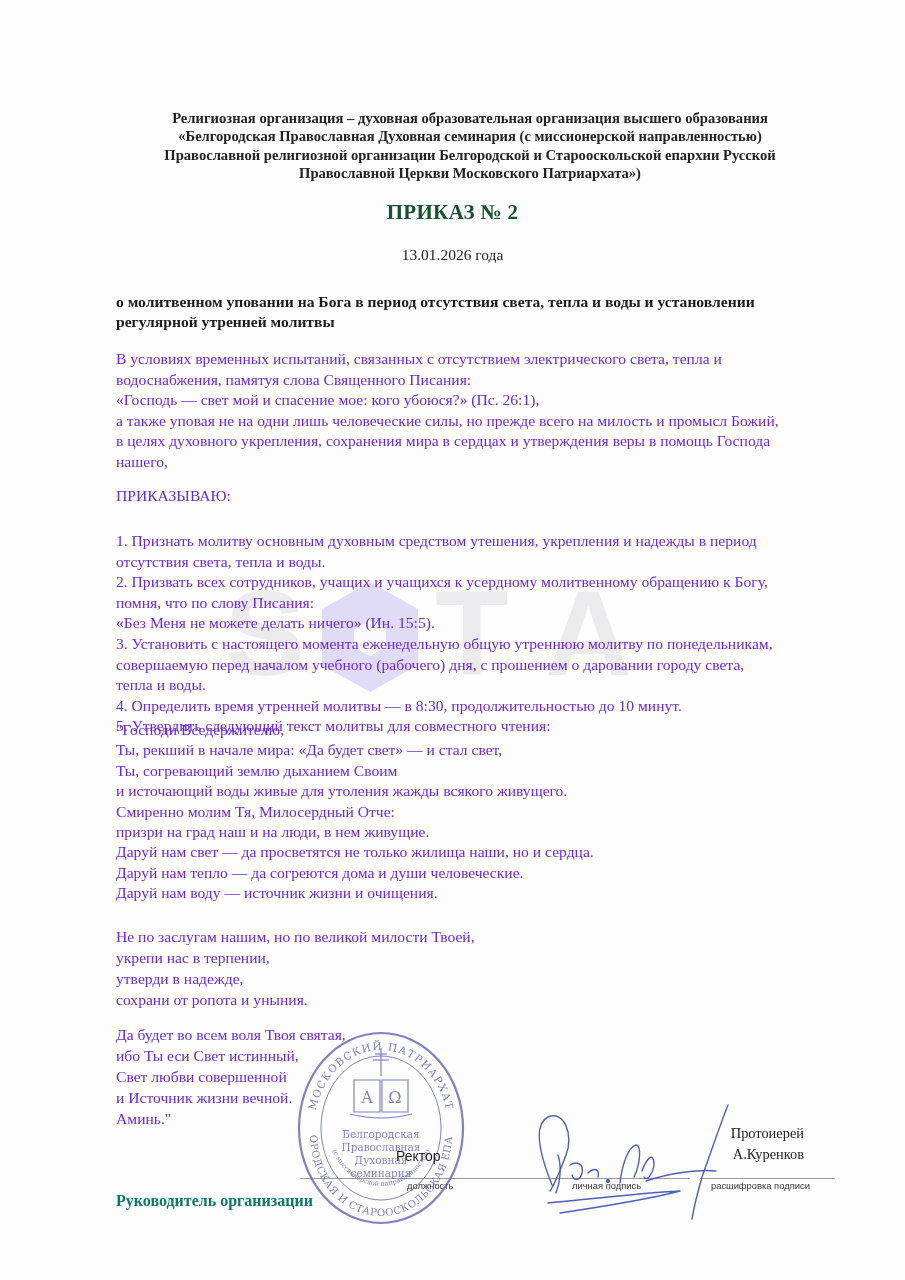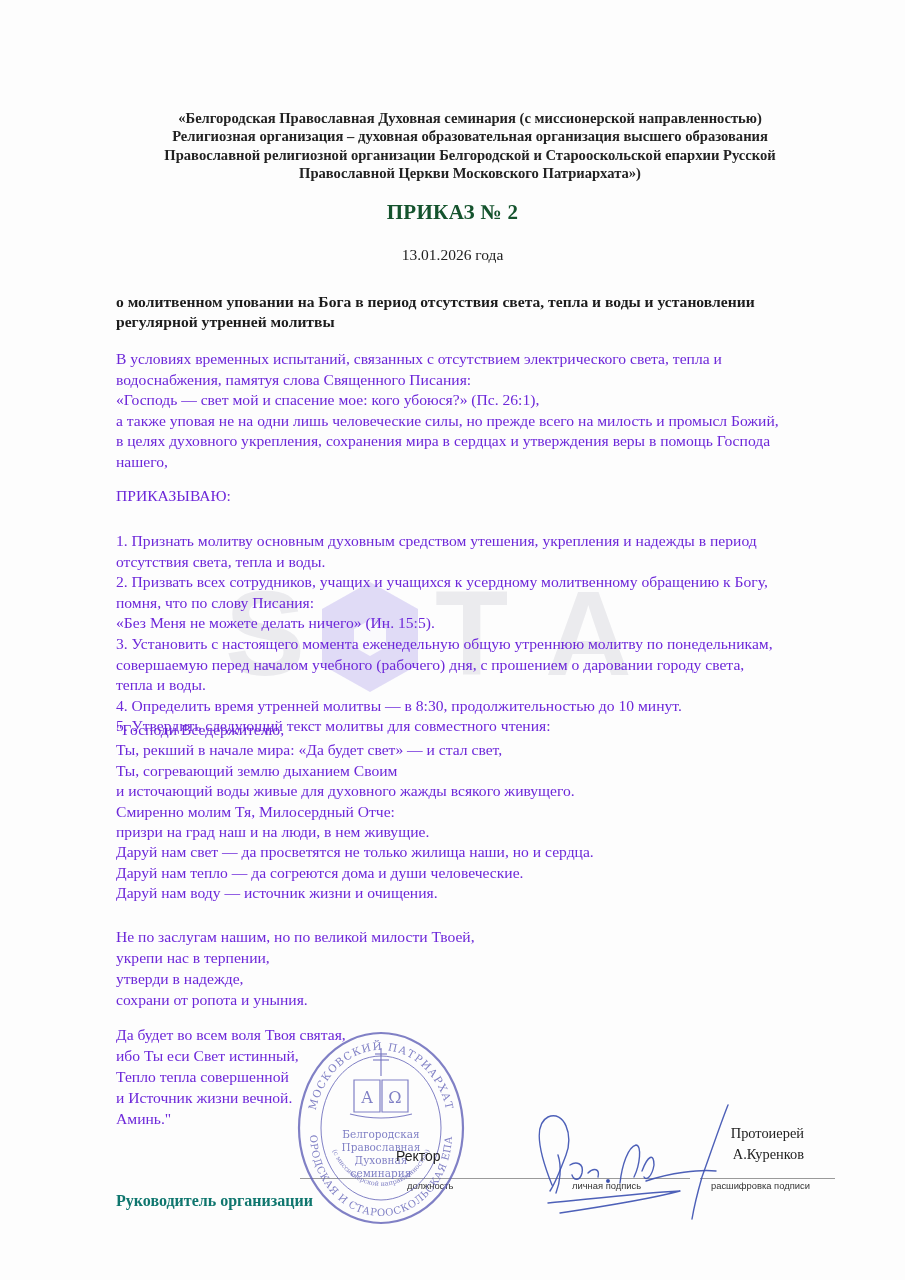--- a/index.html
+++ b/index.html
@@ -174,22 +174,22 @@
     <span class="wm-letter" style="left:0px;">S</span>
     <svg class="wm-hex" viewBox="0 0 100 110">
       <polygon points="50,0 98,27 98,83 50,110 2,83 2,27" fill="#c9bff0" fill-opacity="0.55"></polygon>
       <polygon points="50,38 66,47 66,65 50,74 34,65 34,47" fill="#fdfdfd" fill-opacity="0.9"></polygon>
     </svg>
     <span class="wm-letter" style="left:210px;">T</span>
     <span class="wm-letter" style="left:320px;">A</span>
   </div>
 
   <div class="header-block text-layer" style="position:absolute;">
+    <div>Религиозная организация – духовная образовательная организация высшего образования</div>
     <div>«Белгородская Православная Духовная семинария (с миссионерской направленностью)</div>
-    <div>Религиозная организация – духовная образовательная организация высшего образования</div>
     <div>Православной религиозной организации Белгородской и Старооскольской епархии Русской</div>
     <div>Православной Церкви Московского Патриархата»)</div>
   </div>
 
   <div class="order-title">ПРИКАЗ № 2</div>
   <div class="order-date">13.01.2026 года</div>
 
   <div class="subject">
     <div>о молитвенном уповании на Бога в период отсутствия света, тепла и воды и установлении</div>
     <div>регулярной утренней молитвы</div>
@@ -216,39 +216,39 @@
     <div>совершаемую перед началом учебного (рабочего) дня, с прошением о даровании городу света,</div>
     <div>тепла и воды.</div>
     <div>4. Определить время утренней молитвы — в 8:30, продолжительностью до 10 минут.</div>
     <div>5. Утвердить следующий текст молитвы для совместного чтения:</div>
   </div>
 
   <div class="text-block prayer1">
     <div>"Господи Вседержителю,</div>
     <div>Ты, рекший в начале мира: «Да будет свет» — и стал свет,</div>
     <div>Ты, согревающий землю дыханием Своим</div>
-    <div>и источающий воды живые для духовного жажды всякого живущего.</div>
+    <div>и источающий воды живые для утоления жажды всякого живущего.</div>
     <div>Смиренно молим Тя, Милосердный Отче:</div>
     <div>призри на град наш и на люди, в нем живущие.</div>
     <div>Даруй нам свет — да просветятся не только жилища наши, но и сердца.</div>
     <div>Даруй нам тепло — да согреются дома и души человеческие.</div>
     <div>Даруй нам воду — источник жизни и очищения.</div>
   </div>
 
   <div class="text-block prayer2">
     <div>Не по заслугам нашим, но по великой милости Твоей,</div>
     <div>укрепи нас в терпении,</div>
     <div>утверди в надежде,</div>
     <div>сохрани от ропота и уныния.</div>
   </div>
 
   <div class="text-block prayer3">
     <div>Да будет во всем воля Твоя святая,</div>
     <div>ибо Ты еси Свет истинный,</div>
-    <div>Тепло тепла совершенной</div>
+    <div>Свет любви совершенной</div>
     <div>и Источник жизни вечной.</div>
     <div>Аминь."</div>
   </div>
 
   <div class="sign-role">Руководитель организации</div>
 
   <div class="sign-line" style="left:300px; width:230px;"></div>
   <div class="sign-line" style="left:530px; width:160px;"></div>
   <div class="sign-line" style="left:700px; width:135px;"></div>
 

